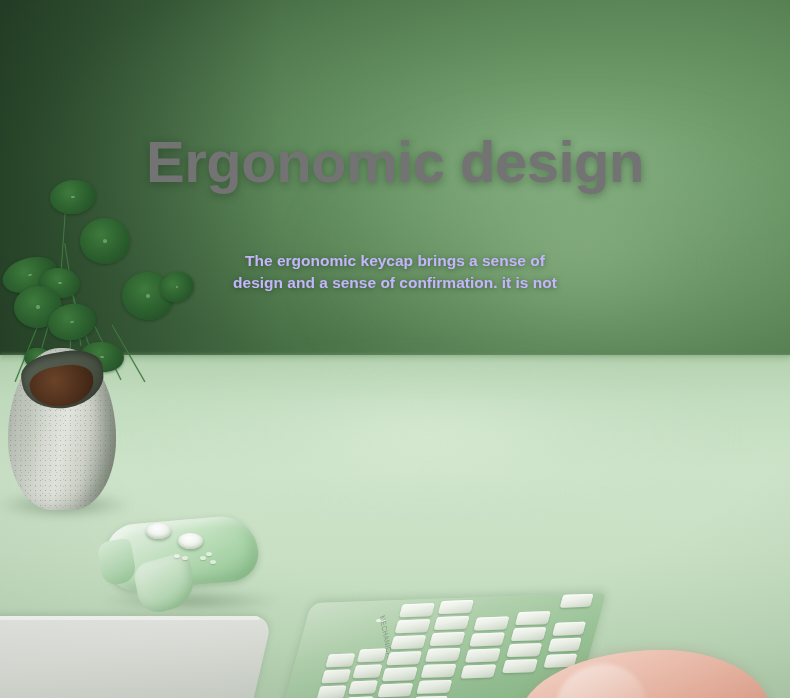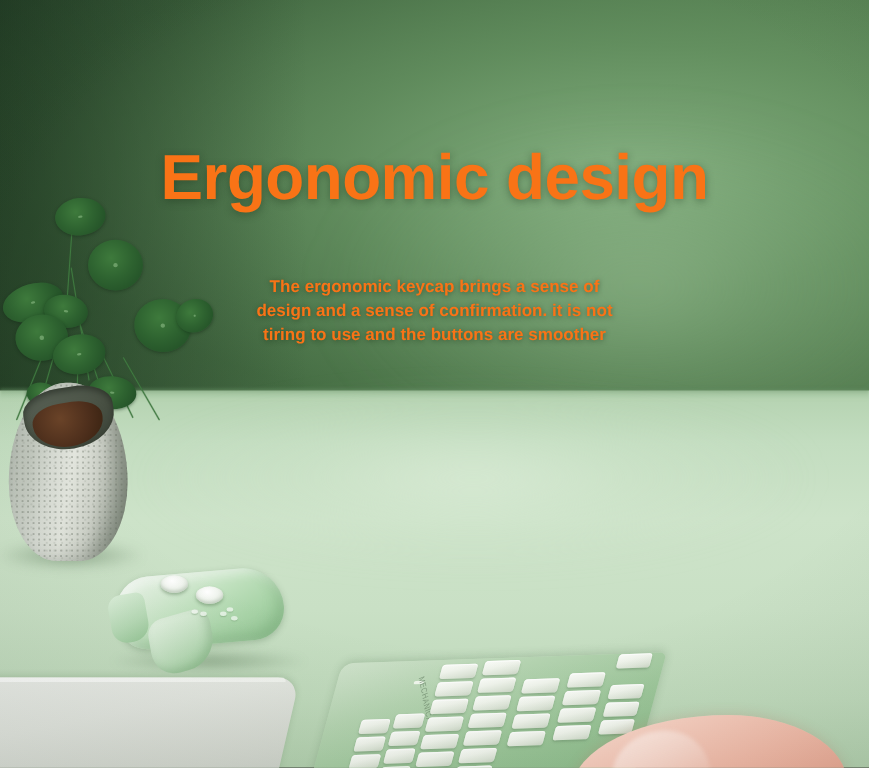--- a/index.html
+++ b/index.html
@@ -321,32 +321,32 @@
     width: 790px;
     text-align: center;
     pointer-events: none;
   }
   .headline {
     position: absolute;
     left: 0; top: 128px;
     width: 790px;
     font-size: 58px;
     font-weight: bold;
-    color: #f97316;
+    color: #737373;
     letter-spacing: -0.5px;
     text-shadow: 0 2px 8px rgba(24,48,24,0.42);
   }
   .subcopy {
     position: absolute;
     left: 95px; top: 250px;
     width: 600px;
     font-size: 15.5px;
     font-weight: bold;
     line-height: 22px;
-    color: #f97316;
+    color: #c4b5fd;
     text-shadow: 0 1px 5px rgba(24,48,24,0.50);
   }
   .subcopy div { white-space: nowrap; }
 </style>
 </head>
 <body>
 
 <div id="stage">
 
   <div class="wall"></div>
@@ -455,17 +455,16 @@
   <div class="cloth"></div>
   <div class="cloth-fold"></div>
 
   <div class="vignette"></div>
 
   <div class="copy">
     <div class="headline">Ergonomic design</div>
     <div class="subcopy">
       <div>The ergonomic keycap brings a sense of</div>
       <div>design and a sense of confirmation. it is not</div>
-      <div>tiring to use and the buttons are smoother</div>
     </div>
   </div>
 
 </div>
 
 </body></html>

